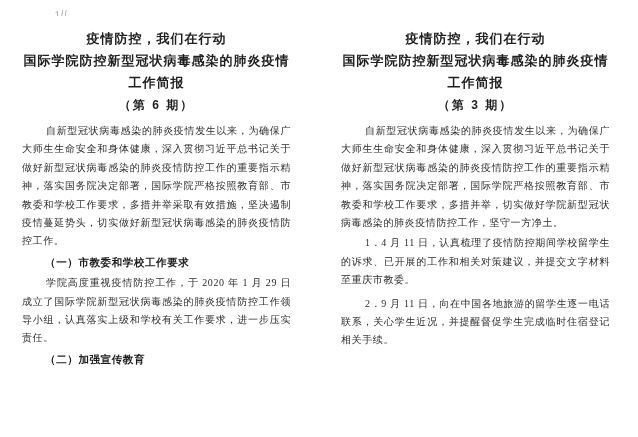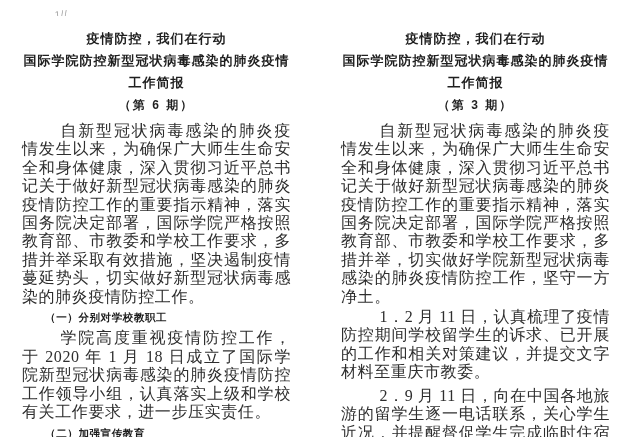--- a/index.html
+++ b/index.html
@@ -37,21 +37,21 @@
     text-align: center;
     color: #1f1f1f;
     letter-spacing: 1px;
     white-space: nowrap;
   }
   .title-line.issue { font-size: 12px; letter-spacing: 2px; }
 
   .page-body { margin-top: 4px; }
   .para {
     margin: 0 0 2px 0;
-    font-size: 16px;
+    font-size: 10px;
     line-height: 18.4px;
     text-align: justify;
     text-indent: 2.4em;
     letter-spacing: 0.6px;
   }
   .page-right .para.item { margin-bottom: 5px; }
   .heading {
     margin: 2px 0 3px 0;
     font-family: "Liberation Sans", "DejaVu Sans", sans-serif;
     font-weight: bold;
@@ -103,33 +103,33 @@
 
   <div class="page page-left">
     <div class="title-block">
       <div class="title-line">疫情防控，我们在行动</div>
       <div class="title-line">国际学院防控新型冠状病毒感染的肺炎疫情</div>
       <div class="title-line">工作简报</div>
       <div class="title-line issue">（第 6 期）</div>
     </div>
     <div class="page-body">
       <p class="para">自新型冠状病毒感染的肺炎疫情发生以来，为确保广大师生生命安全和身体健康，深入贯彻习近平总书记关于做好新型冠状病毒感染的肺炎疫情防控工作的重要指示精神，落实国务院决定部署，国际学院严格按照教育部、市教委和学校工作要求，多措并举采取有效措施，坚决遏制疫情蔓延势头，切实做好新型冠状病毒感染的肺炎疫情防控工作。</p>
-      <div class="subheading">（一）分别对学校教职工</div>
-      <p class="para">学院高度重视疫情防控工作，于 2020 年 1 月 18 日成立了国际学院新型冠状病毒感染的肺炎疫情防控工作领导小组，认真落实上级和学校有关工作要求，进一步压实责任。</p>
+      <div class="subheading">（一）市教委和学校工作要求</div>
+      <p class="para">学院高度重视疫情防控工作，于 2020 年 1 月 29 日成立了国际学院新型冠状病毒感染的肺炎疫情防控工作领导小组，认真落实上级和学校有关工作要求，进一步压实责任。</p>
       <div class="subheading">（二）加强宣传教育</div>
     </div>
   </div>
 
   <div class="page page-right">
     <div class="title-block">
       <div class="title-line">疫情防控，我们在行动</div>
       <div class="title-line">国际学院防控新型冠状病毒感染的肺炎疫情</div>
       <div class="title-line">工作简报</div>
       <div class="title-line issue">（第 3 期）</div>
     </div>
     <div class="page-body">
       <p class="para">自新型冠状病毒感染的肺炎疫情发生以来，为确保广大师生生命安全和身体健康，深入贯彻习近平总书记关于做好新型冠状病毒感染的肺炎疫情防控工作的重要指示精神，落实国务院决定部署，国际学院严格按照教育部、市教委和学校工作要求，多措并举，切实做好学院新型冠状病毒感染的肺炎疫情防控工作，坚守一方净土。</p>
-      <p class="para item">1．2 月 11 日，认真梳理了疫情防控期间学校留学生的诉求、已开展的工作和相关对策建议，并提交文字材料至重庆市教委。</p>
+      <p class="para item">1．4 月 11 日，认真梳理了疫情防控期间学校留学生的诉求、已开展的工作和相关对策建议，并提交文字材料至重庆市教委。</p>
       <p class="para item">2．9 月 11 日，向在中国各地旅游的留学生逐一电话联系，关心学生近况，并提醒督促学生完成临时住宿登记相关手续。</p>
     </div>
   </div>
 
 </div>
 
 </body></html>

